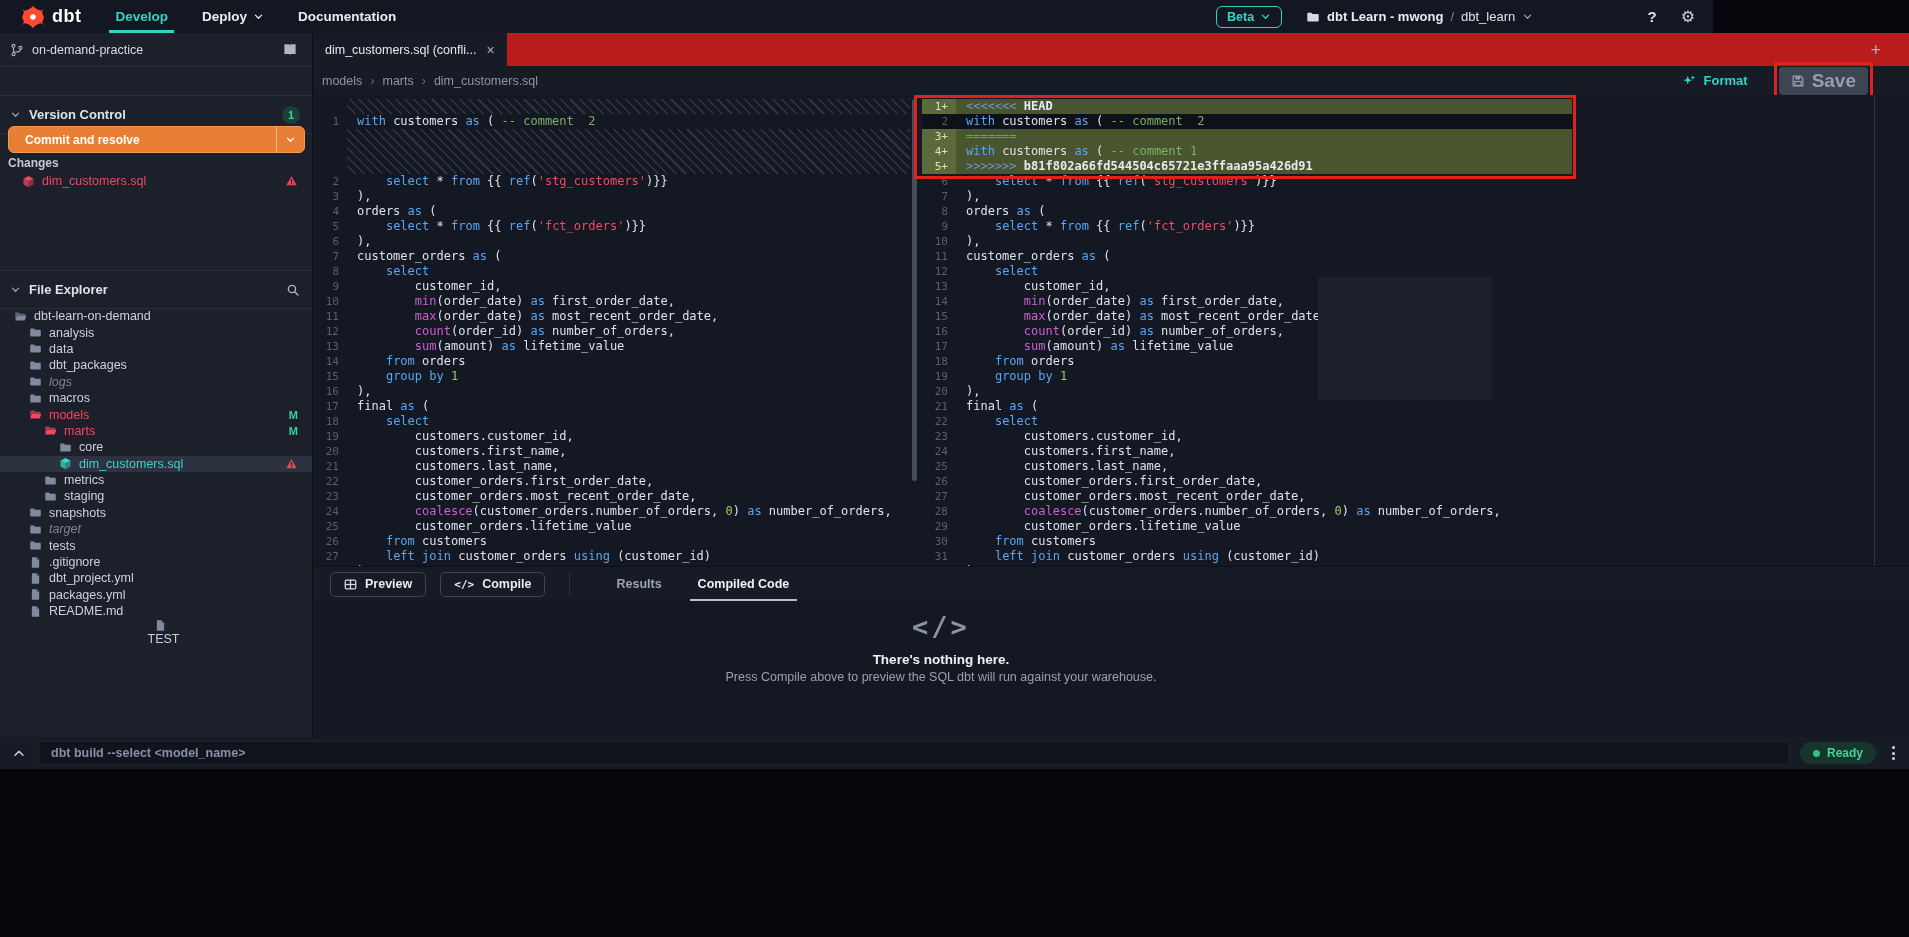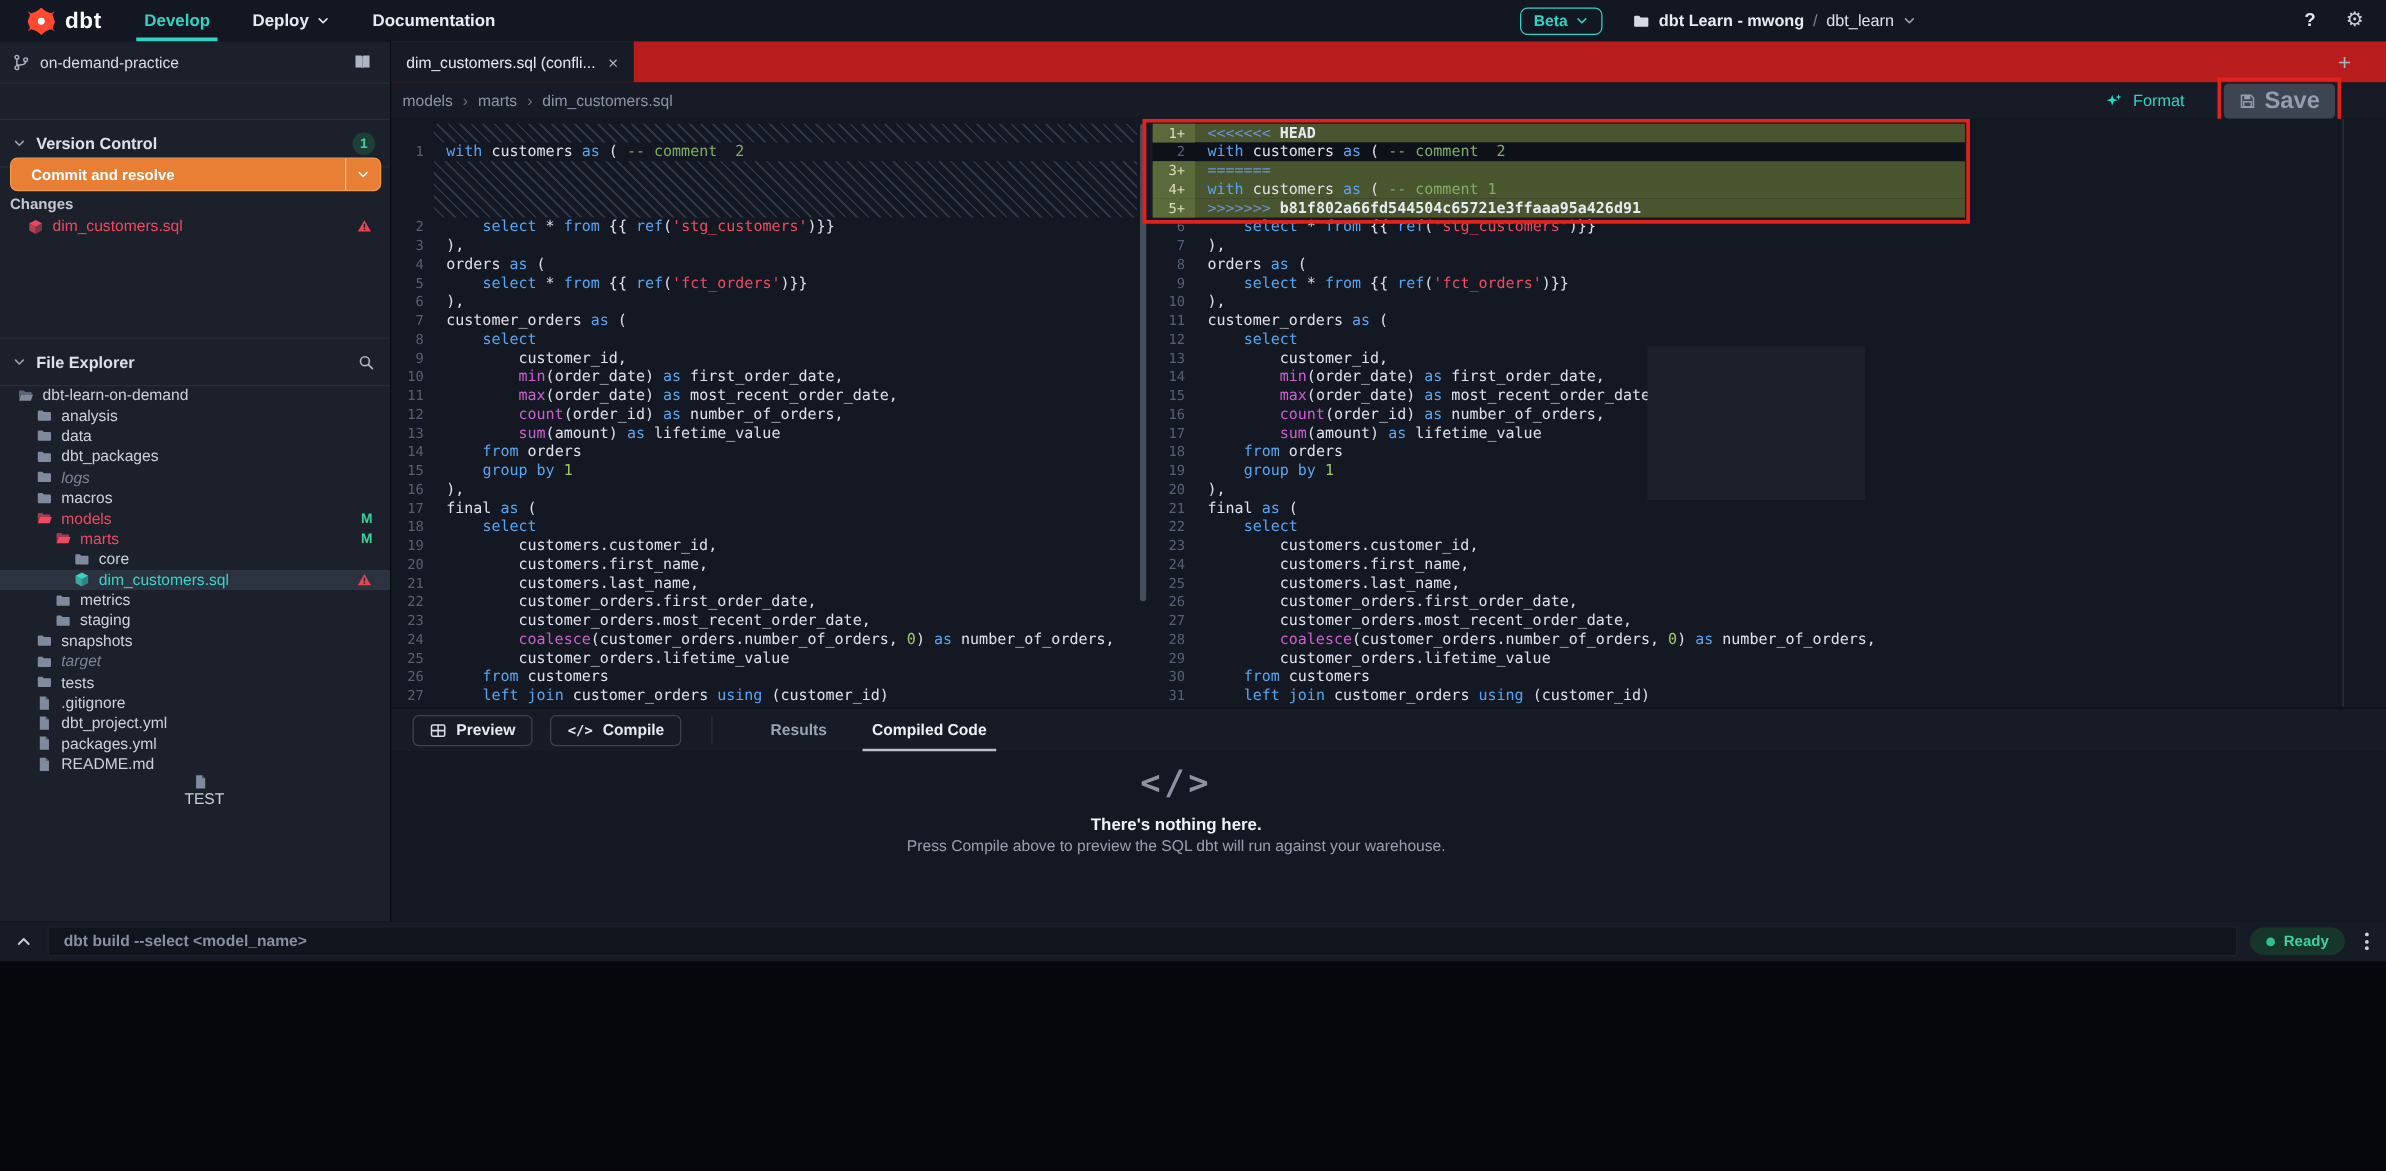--- a/index.html
+++ b/index.html
@@ -1,21 +1,21 @@
 <!DOCTYPE html>
 <html><head>
 <meta charset="utf-8">
 <style>
   * { margin:0; padding:0; box-sizing:border-box; }
   html,body { width:1909px; height:937px; }
   body { position:relative; background:#05070c; font-family:"Liberation Sans",sans-serif; overflow:hidden; color:#dde2ec; }
   svg { display:block; }
 
   
-  #navbar { position:absolute; left:0; top:0; width:1909px; height:33px; background:#131722; display:flex; align-items:stretch; z-index:40; }
+  #navbar { position:absolute; left:0; top:0; width:1713px; height:33px; background:#131722; display:flex; align-items:stretch; z-index:40; }
   .logo-wrap { display:flex; align-items:center; gap:8px; padding:0 22px 0 22px; }
   .logo-text { font-size:18px; font-weight:bold; color:#ffffff; letter-spacing:.5px; }
   .nav-items { display:flex; align-items:stretch; gap:34px; margin-left:12px; }
   .nav-item { display:flex; align-items:center; gap:6px; font-size:13.5px; font-weight:bold; color:#e8ecf2; position:relative; cursor:pointer; }
   .nav-item.active { color:#2fd5c4; }
   .nav-item.active::after { content:""; position:absolute; left:-6px; right:-6px; bottom:0; height:3px; background:#2fd5c4; }
   .nav-right { position:absolute; left:1216px; right:0; top:0; height:33px; display:flex; align-items:center; gap:24px; padding-right:18px; }
   .beta-pill { display:flex; align-items:center; gap:6px; border:1.5px solid #2fd5c4; color:#2fd5c4; font-weight:bold; font-size:12.5px; border-radius:6px; padding:3px 10px; }
   .acct { display:flex; align-items:center; gap:7px; font-size:13px; }
   .acct .name { font-weight:bold; color:#e8ecf2; }
@@ -51,21 +51,21 @@
   
   #main { position:absolute; left:313px; top:33px; width:1596px; height:704px; background:#131822; }
   #tabstrip { position:absolute; left:0; top:0; width:100%; height:33px; background:#b91c1c; }
   .tab { position:absolute; left:0; top:0; height:33px; background:#171b26; display:flex; align-items:center; gap:10px; padding:0 12px; cursor:pointer; }
   .tab-title { font-size:12.5px; color:#e6e9ef; white-space:nowrap; }
   .tab-close { color:#aab2c2; font-size:14px; }
   .newtab-plus { position:absolute; right:28px; top:7px; font-size:18px; color:#aab2c2; cursor:pointer; }
   #actions-row { position:absolute; left:0; top:33px; width:100%; height:29px; background:#171b26; display:flex; align-items:center; padding:0 36px 0 9px; }
   #breadcrumb { flex:1; display:flex; align-items:center; gap:8px; font-size:12.5px; color:#8d95a8; }
   #breadcrumb .crumb-sep { color:#6b7386; }
-  .format-btn { display:flex; align-items:center; gap:7px; color:#2fd5c4; font-size:13px; font-weight:normal; margin-right:26px; cursor:pointer; }
+  .format-btn { display:flex; align-items:center; gap:7px; color:#2fd5c4; font-size:13px; font-weight:bold; margin-right:26px; cursor:pointer; }
   .save-annotation { border:3px solid #e2211c; padding:2px; }
   .save-btn { display:flex; align-items:center; gap:7px; background:#3d4553; border-radius:4px; padding:3px 12px; color:#959db0; font-size:19px; font-weight:bold; cursor:default; }
 
   
   #editor { position:absolute; left:0; top:62px; width:1596px; height:471px; background:#131822; overflow:hidden; }
   .pane { position:absolute; top:0; height:471px; overflow:hidden; }
   #left-pane { left:0; width:597px; }
   #right-pane { left:609px; width:987px; }
   .pane-rows { padding-top:4px; }
   .crow { display:flex; height:15px; line-height:15px; font-family:"DejaVu Sans Mono",monospace; font-size:12px; white-space:pre; }

